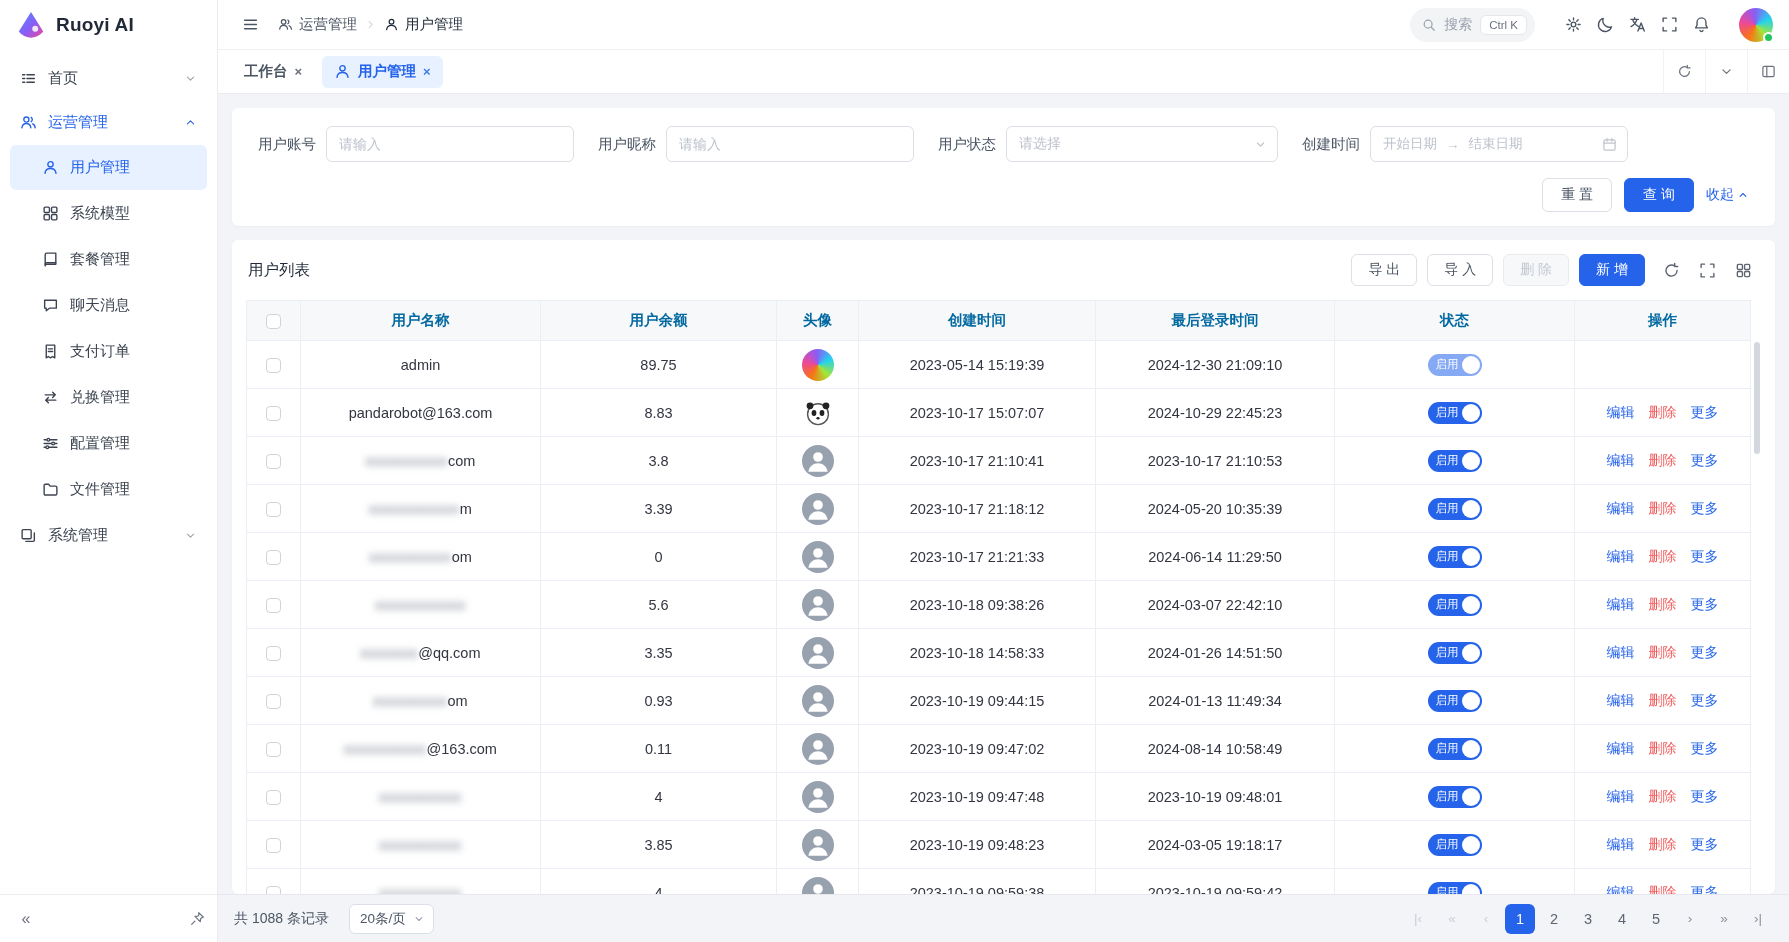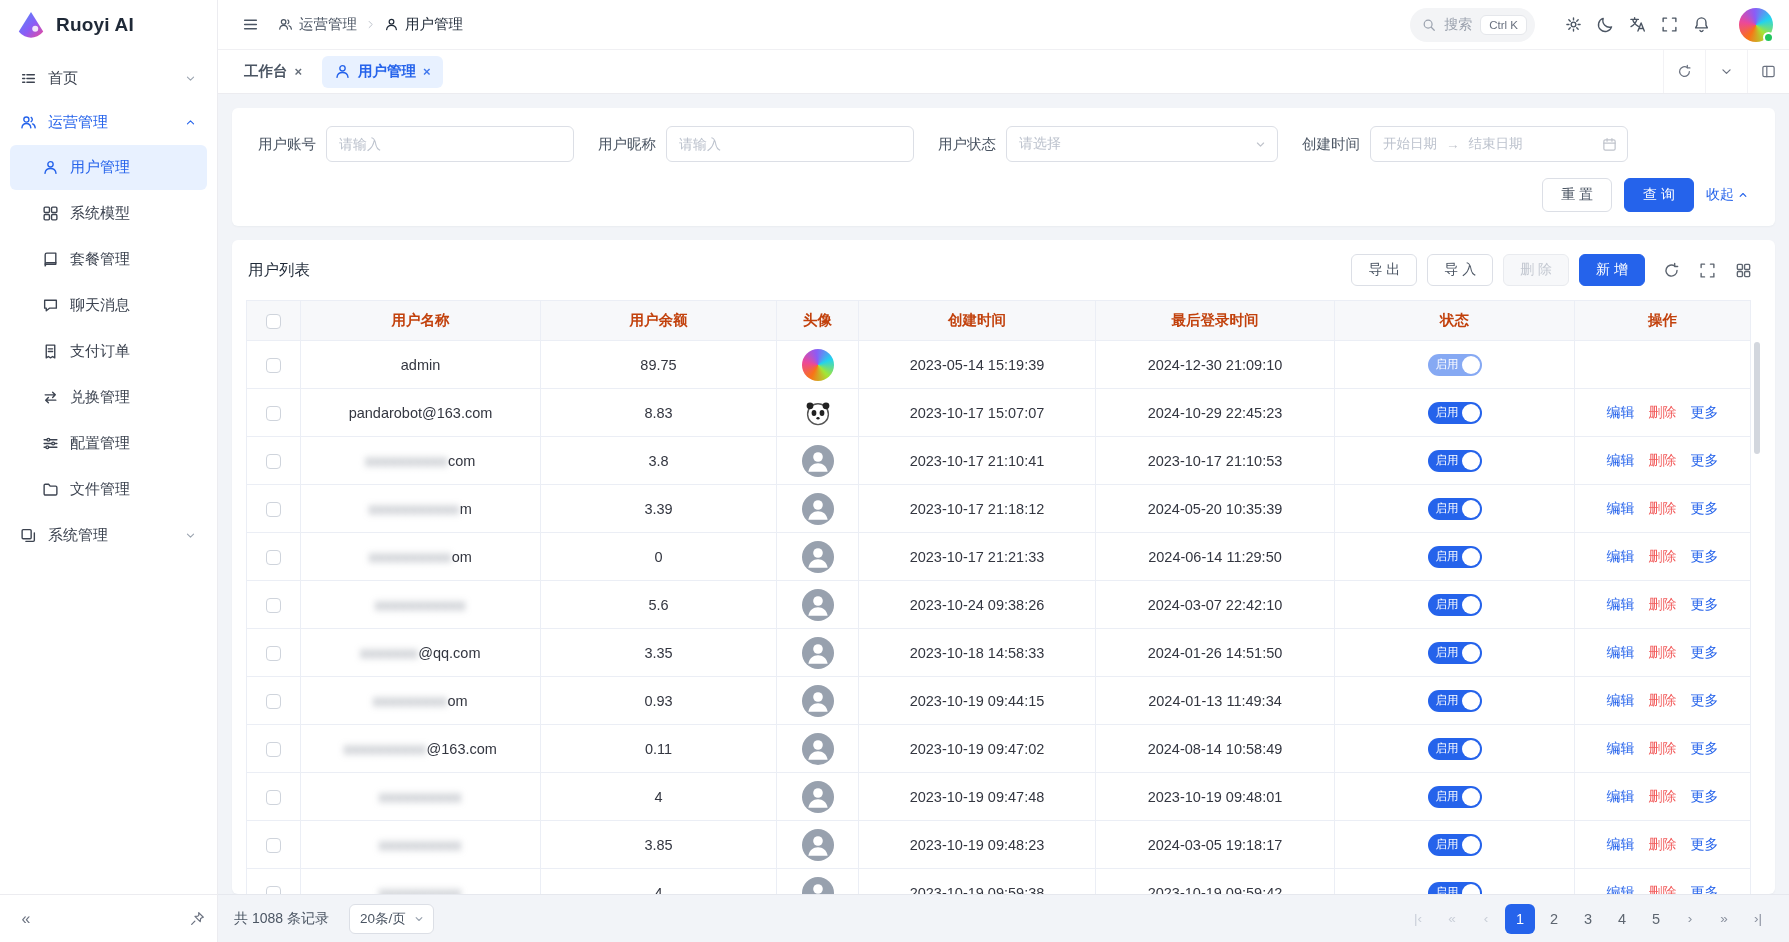--- a/index.html
+++ b/index.html
@@ -81,21 +81,21 @@
   .collapse-link .s-chevron{width:12px; height:12px; color:var(--blue); margin:0;}
 
   
   .list-card{background:#fff; border-radius:6px; flex:1; min-height:0; display:flex; flex-direction:column; overflow:hidden; padding:0 14px; box-shadow:0 1px 2px rgba(30,40,60,.04);}
   .list-toolbar{display:flex; align-items:center; gap:10px; padding:14px 2px; flex:0 0 auto;}
   .list-title{font-size:15.5px; font-weight:500; color:#1f2937; margin-right:auto;}
   .tbl-btn{height:32px; padding:0 16px;}
   .list-toolbar .icon-btn{color:#5d6570;}
   .table-wrap{position:relative; flex:1; min-height:0; overflow:hidden;}
   table{width:calc(100% - 10px); border-collapse:collapse; table-layout:fixed;}
-  th{background:#f7f8fa; font-weight:700; color:#c2410c; font-size:14.5px; height:40px; border:1px solid var(--tborder); padding:0 6px;}
+  th{background:#f7f8fa; font-weight:700; color:#0369a1; font-size:14.5px; height:40px; border:1px solid var(--tborder); padding:0 6px;}
   td{height:48px; border:1px solid var(--tborder); font-size:14.5px; color:var(--text); text-align:center; padding:0 6px; white-space:nowrap; overflow:hidden;}
   .cb{display:inline-block; width:15px; height:15px; border:1px solid #cfd4dc; border-radius:4px; background:#fff; vertical-align:middle; cursor:pointer;}
   .blur{filter:blur(3.5px); color:#6a7280; letter-spacing:1px;}
   .avatar{width:32px; height:32px; border-radius:50%; display:inline-block; vertical-align:middle; overflow:hidden;}
   .av-colorful{background:conic-gradient(from 210deg,#f97316,#ec4899,#8b5cf6,#22d3ee,#a3e635,#f97316);}
   .av-panda{background:#fff;}
   .av-generic{background:#98a1ae; display:inline-flex; align-items:center; justify-content:center;}
   .av-generic svg{width:32px; height:32px;}
   .toggle{display:inline-flex; align-items:center; justify-content:space-between; background:var(--blue); border-radius:999px; height:22px; width:54px; padding:2px 2px 2px 8px; cursor:pointer; vertical-align:middle;}
   .toggle .t-label{color:#fff; font-size:11.5px; line-height:1;}
@@ -585,21 +585,21 @@
                 <tr>
                   <td><span class="cb"></span></td>
                   <td><span class="blur">xxxxxxxxxxx</span><span></span></td>
                   <td>5.6</td>
                   <td><span class="avatar av-generic">
                       <svg viewBox="0 0 16 16" fill="#fff">
                         <circle cx="8" cy="6" r="2.4"></circle>
                         <path d="M3.2 13.4c.5-2.9 2.4-4.3 4.8-4.3s4.3 1.4 4.8 4.3z"></path>
                       </svg>
                     </span></td>
-                  <td>2023-10-24 09:38:26</td>
+                  <td>2023-10-18 09:38:26</td>
                   <td>2024-03-07 22:42:10</td>
                   <td><span class="toggle">
                       <span class="t-label">启用</span>
                       <span class="knob"></span>
                     </span></td>
                   <td><a class="lnk">编辑</a><a class="lnk danger">删除</a><a class="lnk">更多</a></td>
                 </tr>
                 <tr>
                   <td><span class="cb"></span></td>
                   <td><span class="blur">xxxxxxx</span><span>@qq.com</span></td>

